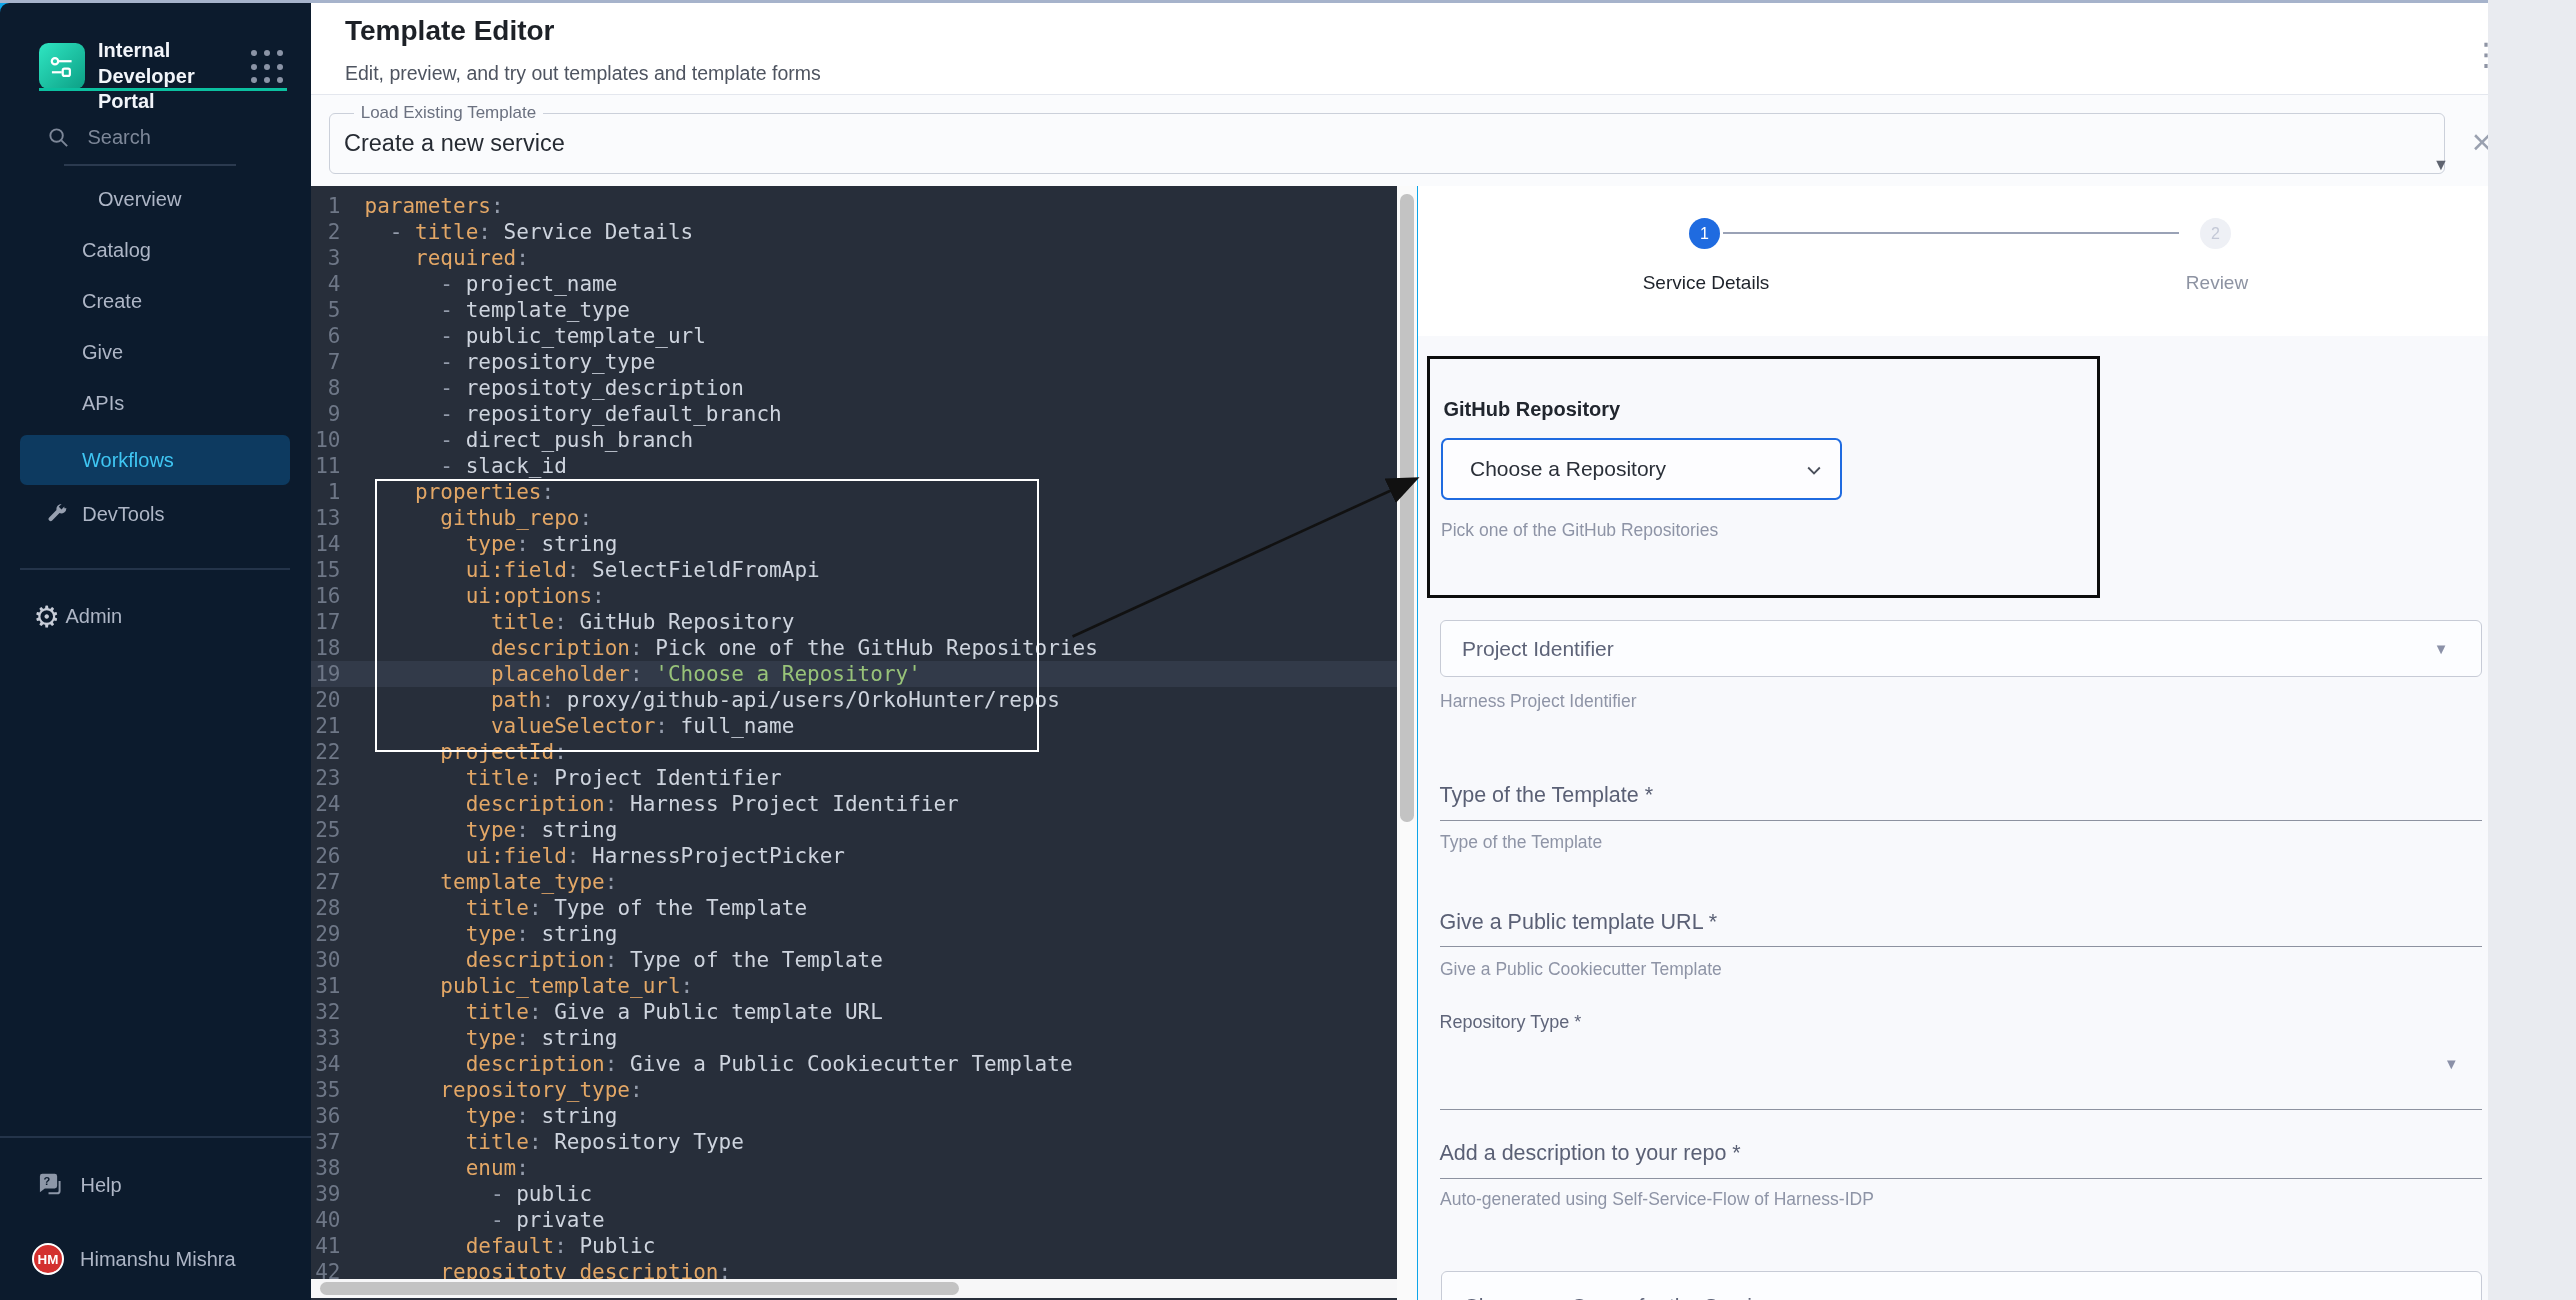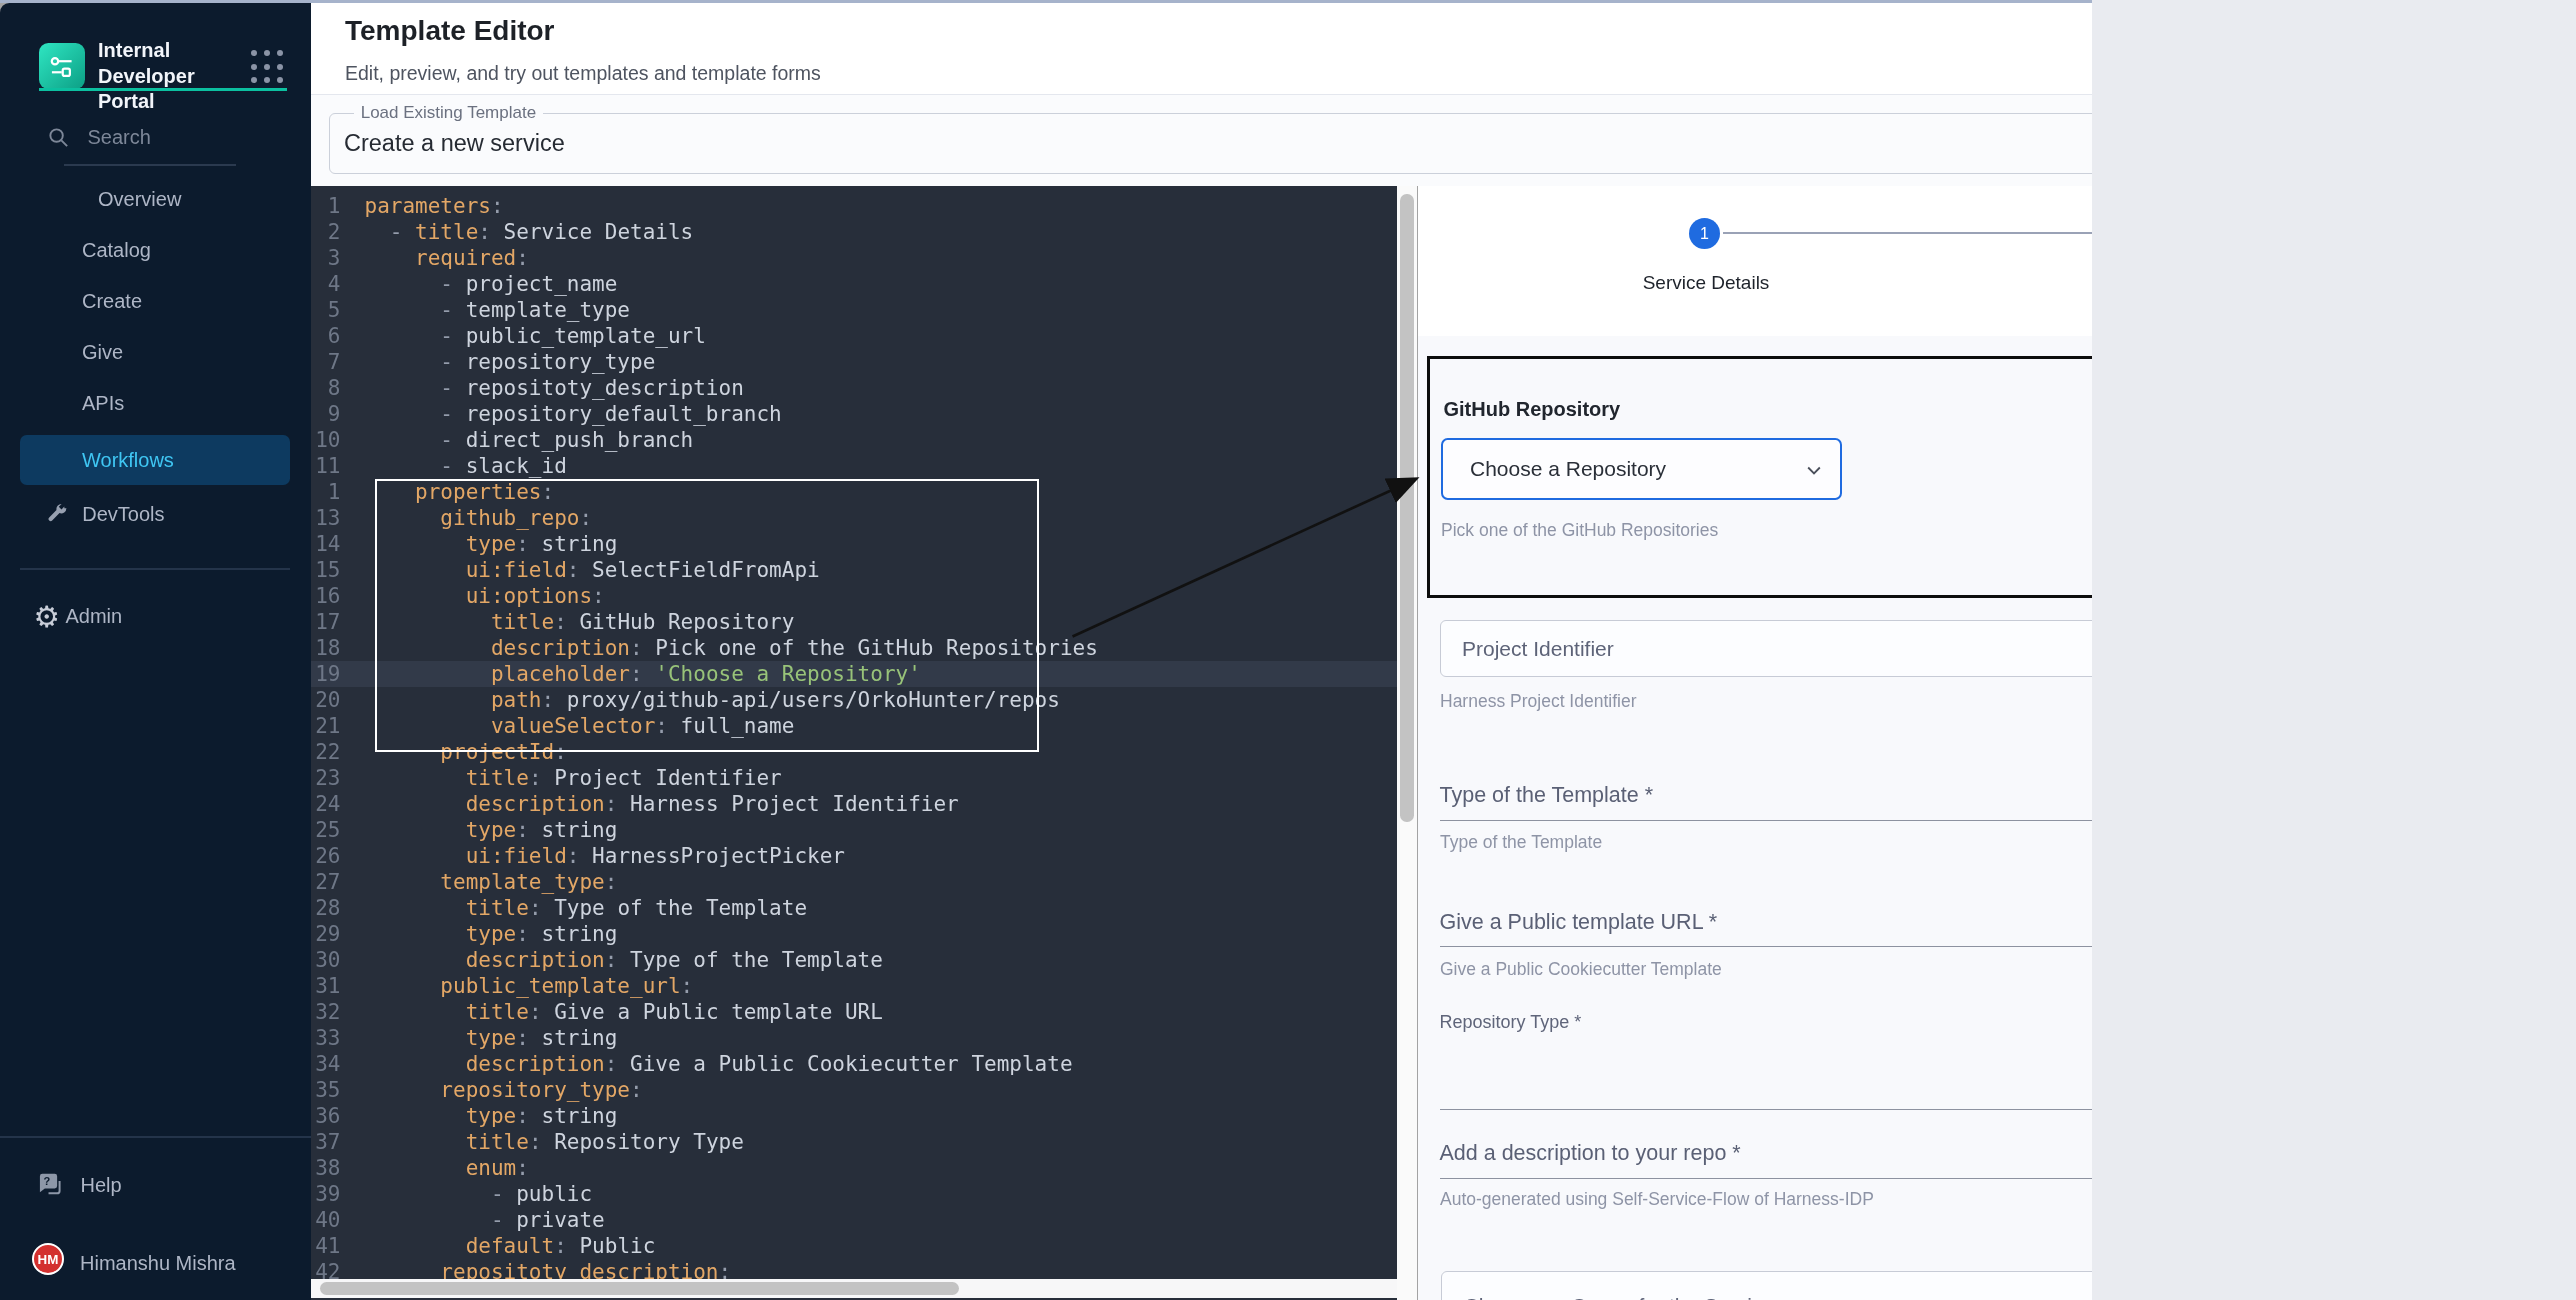--- a/index.html
+++ b/index.html
@@ -1,16 +1,16 @@
 <!DOCTYPE html>
 <html style="font-size:10.7px"><head>
 <meta charset="utf-8">
 <style>
   html,body{margin:0;padding:0;background:#e9ebf0;}
-  #app{position:relative;width:2092px;height:1301px;overflow:hidden;background:#a3a3a3;
+  #app{position:relative;width:2488px;height:1301px;overflow:hidden;background:#0ea5e9;
        font-family:"Liberation Sans",sans-serif;}
   .abs{position:absolute;}
 
   
   .topstrip{left:0;top:0;width:2576px;height:3.4px;background:#a6b3cb;}
 
   
   .sidebar{left:0;top:3.4px;width:311px;height:1297px;background:#0c1b2d;border-radius:9.4px 0 0 0;}
   .logo{left:39px;top:40px;width:46px;height:46px;border-radius:9.4px;
         background:linear-gradient(135deg,#2fe6c2,#0c9f85);display:flex;align-items:center;justify-content:center;}
@@ -21,21 +21,21 @@
   .searchrow{left:47px;top:119px;width:228px;height:29.5px;display:flex;align-items:center;gap:17.5px;color:#7d8798;font-size:20px;}
   .searchline{left:64px;top:161px;width:172px;height:1.3px;background:#2b3a4f;}
   .nav-item{left:0;top:0;width:311px;height:40px;display:flex;align-items:center;color:#aeb6c6;font-size:20px;cursor:pointer;}
   .nav-label{margin-left:82px;}
   .nav-pill{left:20px;width:270px;height:50px;border-radius:6.7px;background:#0d3a60;display:flex;align-items:center;}
   .nav-pill .nav-label{margin-left:62px;color:#3fc6f3;}
   .sb-div{left:20px;width:270px;height:1.3px;background:#24344a;}
   .icon-wrap{width:29.5px;height:29.5px;display:flex;align-items:center;justify-content:center;}
   .gear{color:#c8cdd8;font-size:29.5px;line-height:29.5px;}
   .helprow{left:35px;top:1167px;display:flex;align-items:center;gap:16px;color:#aeb6c6;font-size:20px;cursor:pointer;}
-  .userrow{left:32px;top:1240px;display:flex;align-items:flex-end;gap:16px;color:#aeb6c6;font-size:20px;cursor:pointer;}
+  .userrow{left:32px;top:1240px;display:flex;align-items:center;gap:16px;color:#aeb6c6;font-size:20px;cursor:pointer;}
   .avatar{width:32px;height:32px;border-radius:50%;background:#d3302f;color:#fff;font-size:13.4px;font-weight:700;
           display:flex;align-items:center;justify-content:center;border:2px solid #fff;box-sizing:border-box;}
 
   
   .header{left:311px;top:3.4px;width:2214px;height:91px;background:#fff;}
   .h-title{left:34px;top:12px;font-size:28px;font-weight:700;color:#1d2127;}
   .h-sub{left:34px;top:59px;font-size:19.5px;color:#4e5460;}
   .kebab{left:2158px;top:30px;width:34px;height:47px;color:#8f95a5;font-size:31px;line-height:43px;text-align:center;cursor:pointer;}
 
   .loadbar{left:311px;top:94px;width:2214px;height:92px;background:#fafbfd;border-top:1.3px solid #e4e7ee;box-sizing:border-box;}

